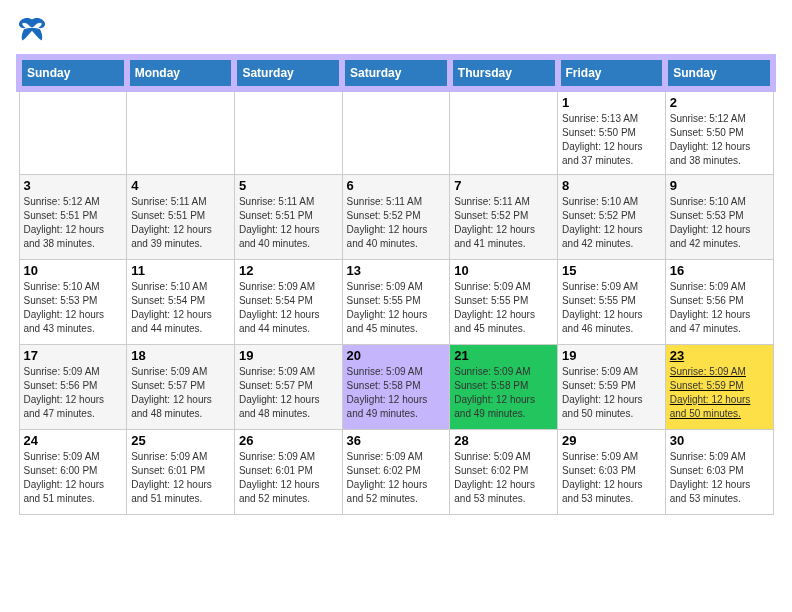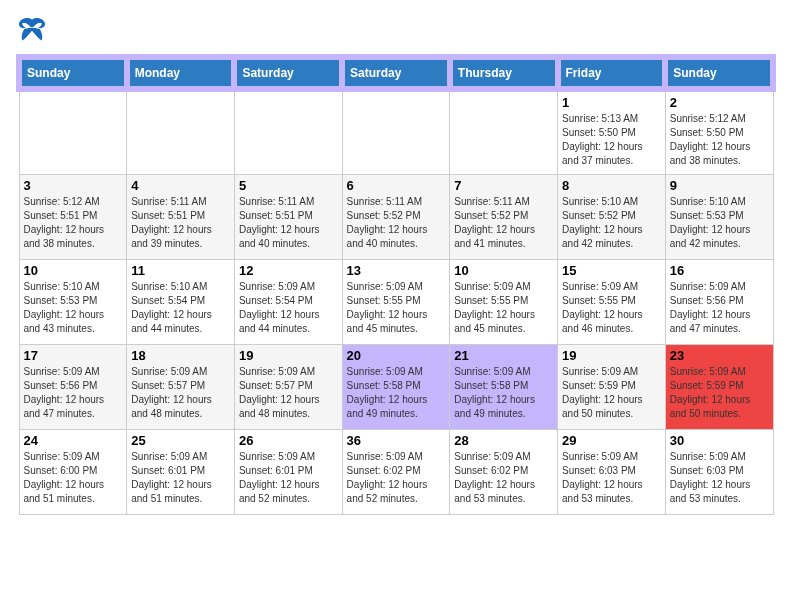--- a/index.html
+++ b/index.html
@@ -263,35 +263,35 @@
 Daylight: 12 hours
 and 48 minutes.</div>
         </td>
         <td style="background-color: #c4b5fd;">
           <span class="day-num">20</span>
           <div class="day-info" style="white-space: pre-line;">Sunrise: 5:09 AM
 Sunset: 5:58 PM
 Daylight: 12 hours
 and 49 minutes.</div>
         </td>
-        <td style="background-color: #c4b5fd;">
+        <td style="background-color: #22c55e;">
           <span class="day-num">21</span>
           <div class="day-info" style="white-space: pre-line;">Sunrise: 5:09 AM
 Sunset: 5:58 PM
 Daylight: 12 hours
 and 49 minutes.</div>
         </td>
         <td style="background-color: rgb(245, 245, 245);">
           <span class="day-num">19</span>
           <div class="day-info" style="white-space: pre-line;">Sunrise: 5:09 AM
 Sunset: 5:59 PM
 Daylight: 12 hours
 and 50 minutes.</div>
         </td>
-        <td style="background-color: #ef4444;">
+        <td style="background-color: #fde047; text-decoration: underline;">
           <span class="day-num">23</span>
           <div class="day-info" style="white-space: pre-line;">Sunrise: 5:09 AM
 Sunset: 5:59 PM
 Daylight: 12 hours
 and 50 minutes.</div>
         </td>
       </tr>
       <tr>
         <td>
           <span class="day-num">24</span>

